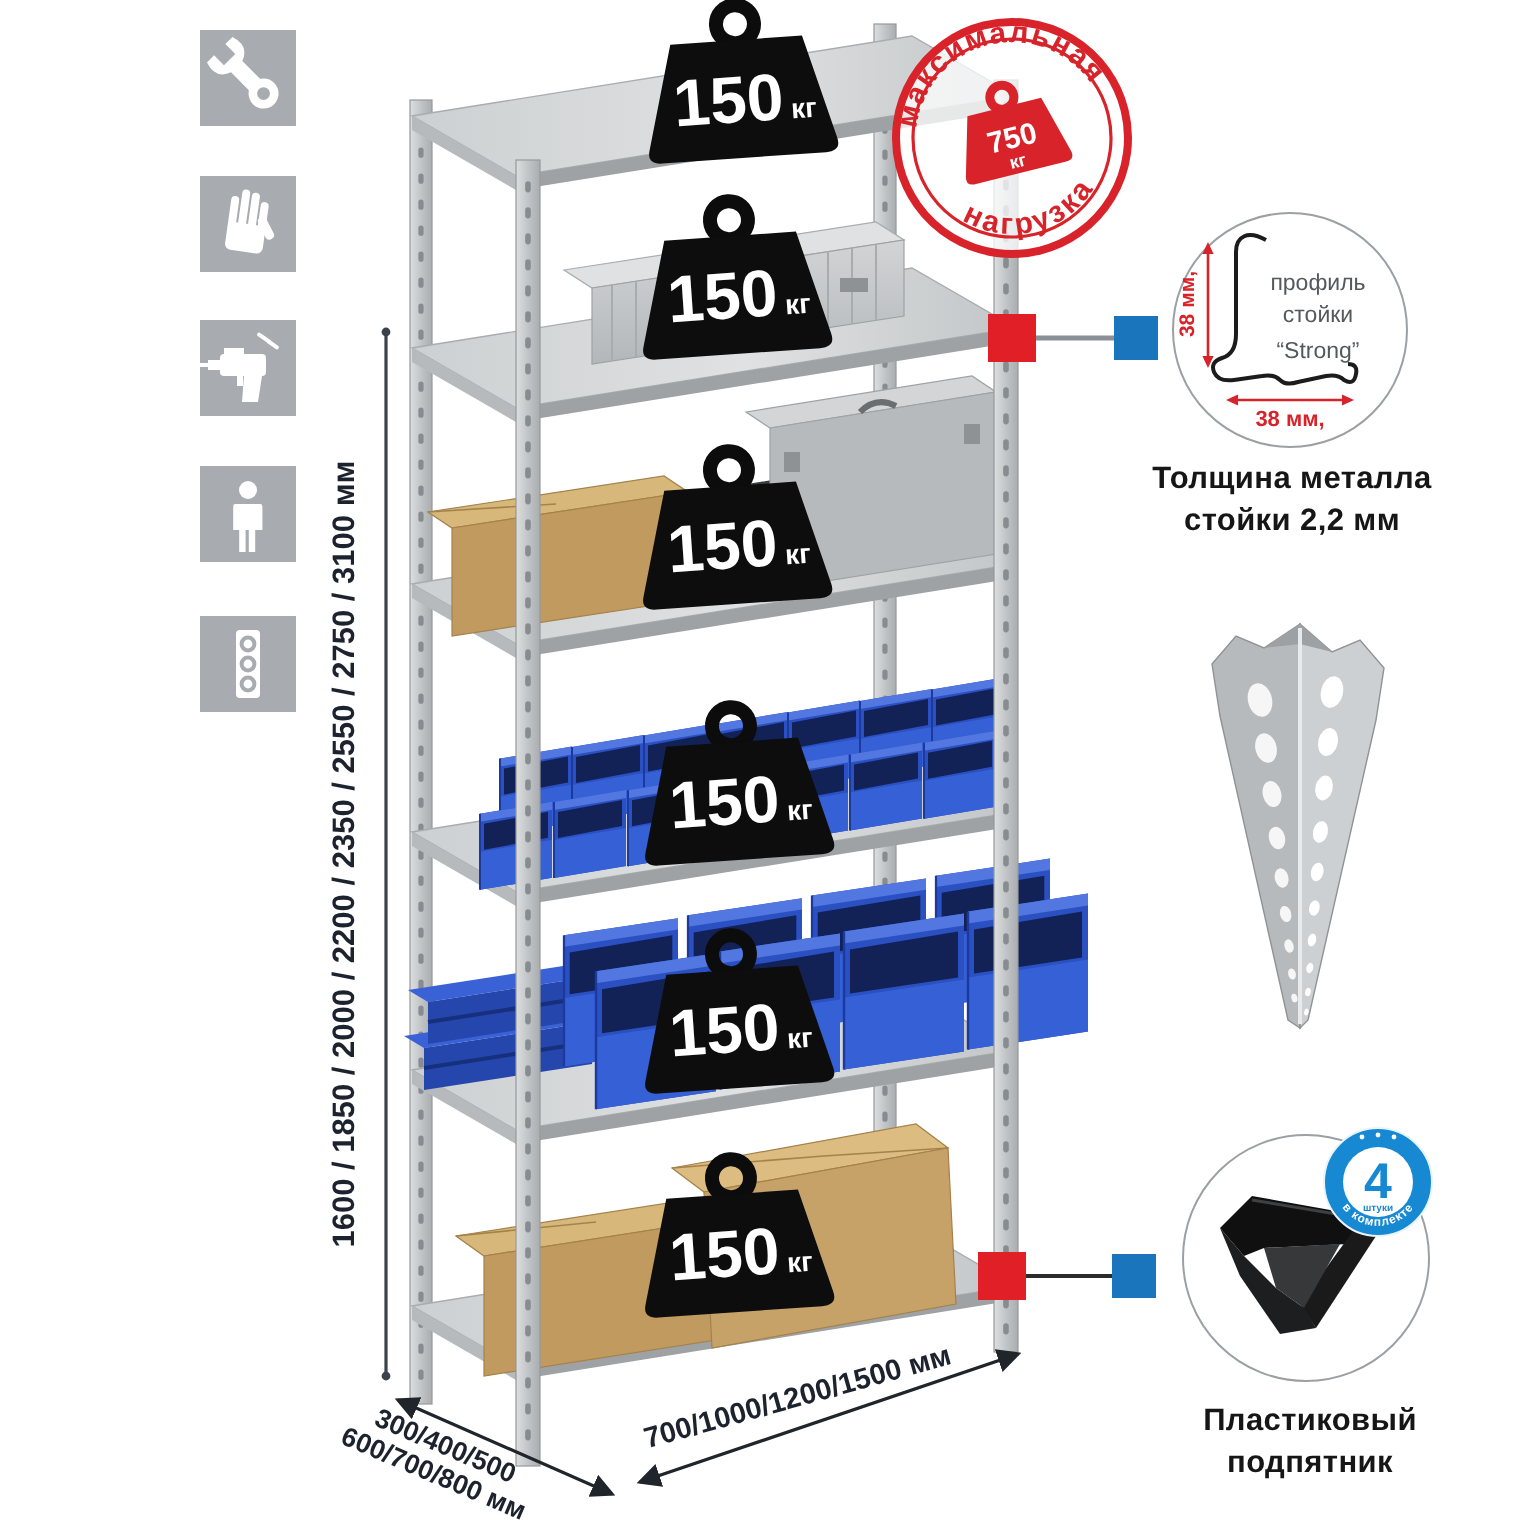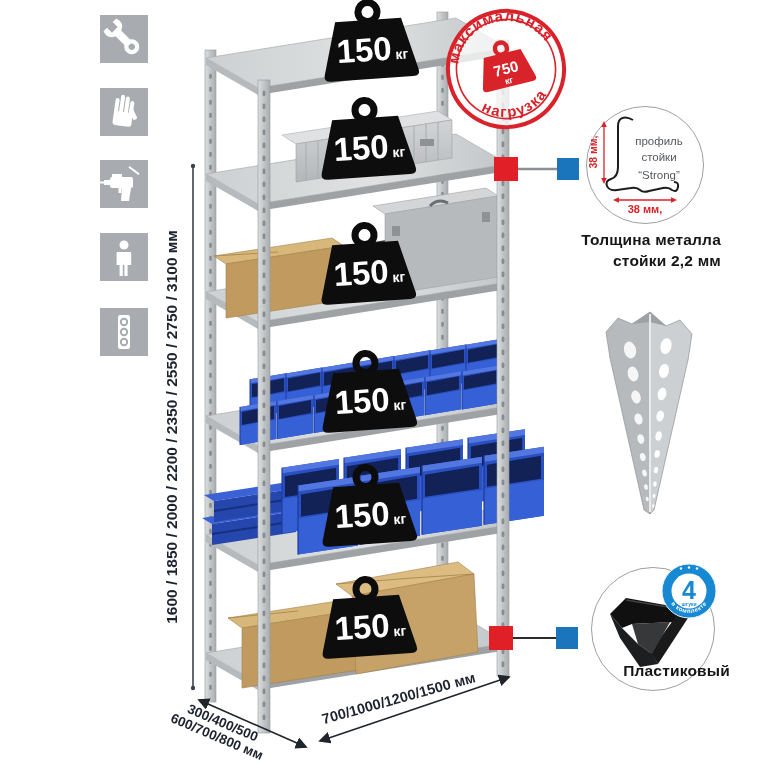--- a/index.html
+++ b/index.html
@@ -11,21 +11,21 @@
   .abs{position:absolute;}
   .icon-tile{
     position:absolute;left:100px;width:48px;height:48px;
     background:#a8acb0;display:flex;align-items:center;justify-content:center;
   }
   .detail-circle{
     position:absolute;border-radius:50%;background:#fff;
     border:1.5px solid #9ba0a5;box-sizing:border-box;
   }
   .caption{
-    position:absolute;text-align:right;color:#161616;
+    position:absolute;text-align:center;color:#161616;
     font-size:15.5px;font-weight:600;line-height:21px;letter-spacing:.2px;
   }
   .stamp-wrap{position:absolute;left:441px;top:4px;width:130px;height:130px;}
   svg text{font-family:"Liberation Sans", sans-serif;}
 </style>
 </head>
 <body>
 
 <svg class="abs" style="left:0;top:0" width="765" height="765" viewBox="0 0 765 765">
   <defs>
@@ -457,15 +457,16 @@
     <circle cx="36" cy="5.5" r="1.2" fill="#fff"></circle>
   <text x="28" y="36" text-anchor="middle" font-size="25" font-weight="bold" fill="#1789d2">4</text>
   <text x="28" y="42.5" text-anchor="middle" font-size="5" font-weight="bold" fill="#1789d2">штуки</text>
   <defs>
       <path id="badgeArc" d="M8.6,38.3 A22,22 0 0 0 47.4,38.3"></path>
     </defs>
   <text font-size="6" font-weight="bold" fill="#ffffff" letter-spacing="0.5">
     <textPath href="#badgeArc" startOffset="50%" text-anchor="middle">в комплекте</textPath>
   </text>
 </svg>
-<div class="caption" style="left:580px;top:660px;width:150px">
+<div class="caption" style="left:580px;top:700px;width:150px">
   <div>Пластиковый</div>
+  <div>подпятник</div>
 </div>
 
 </body></html>

